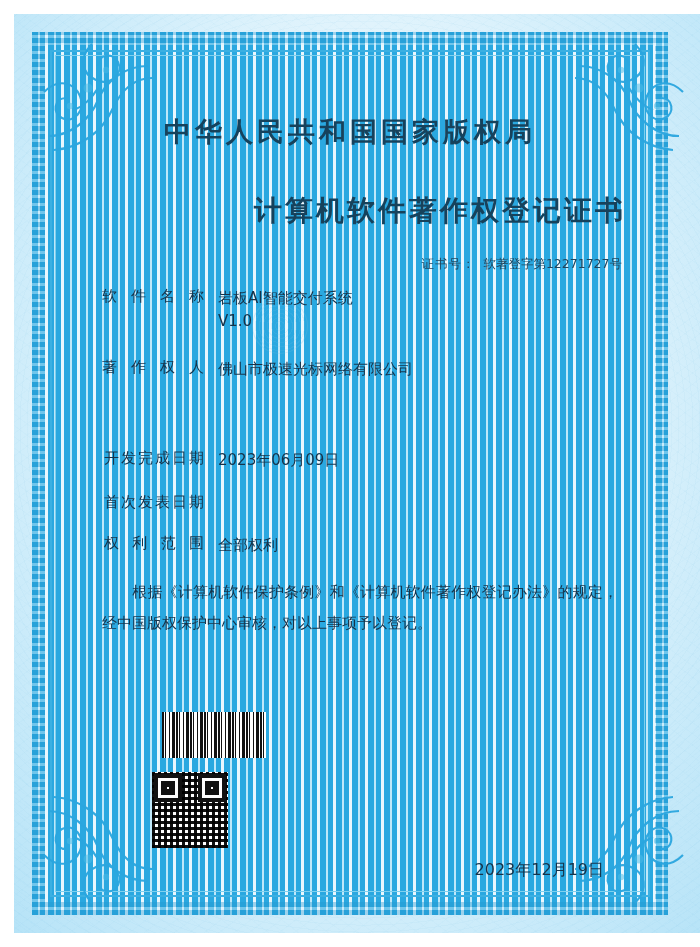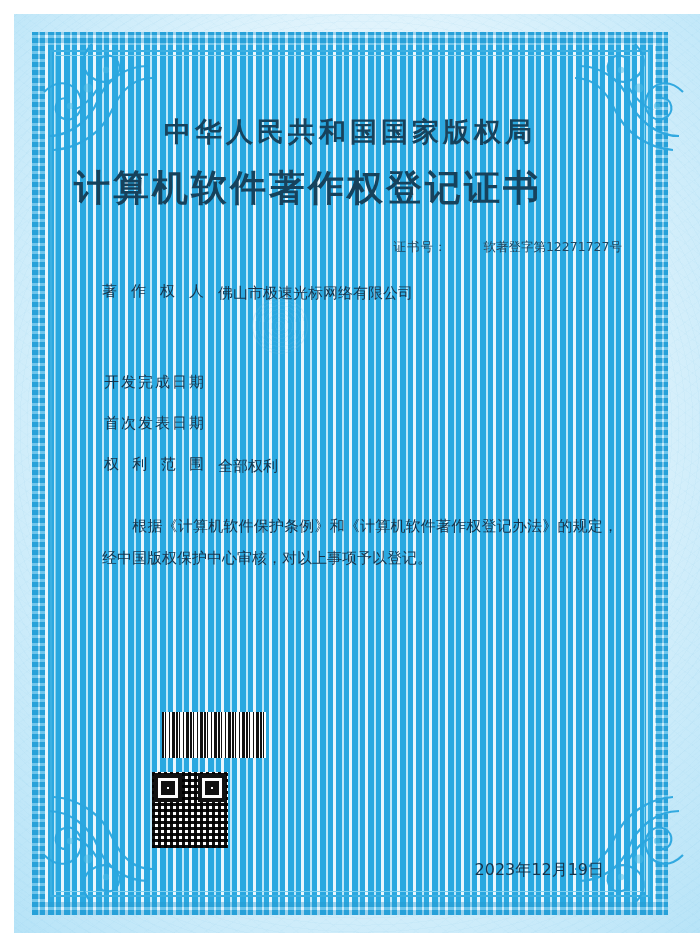--- a/index.html
+++ b/index.html
@@ -123,38 +123,38 @@
   .org-title {
     text-align: center;
     font-size: 27px;
     letter-spacing: 4px;
     color: #16425c;
     font-weight: bold;
     margin-top: 30px;
     font-family: "DejaVu Serif", "Liberation Serif", serif;
   }
   .doc-title {
-    text-align: left;
-    font-size: 36px;
+    text-align: right;
+    font-size: 28px;
     letter-spacing: 3px;
     color: #16425c;
     font-weight: bold;
-    margin-top: 14px;
+    margin-top: 42px;
     font-family: "DejaVu Serif", "Liberation Serif", serif;
   }
   .cert-no {
     text-align: right;
     font-size: 12.5px;
     color: #21465e;
     margin-top: 26px;
     padding-right: 4px;
     font-family: "DejaVu Sans", sans-serif;
   }
   .cert-no .label { letter-spacing: 1px; }
-  .cert-no .value { margin-left: 36px; }
+  .cert-no .value { margin-left: 8px; }
 
   .field {
     display: flex;
     align-items: flex-start;
     margin-top: 18px;
     font-size: 15px;
     color: #16334a;
     font-family: "DejaVu Sans", sans-serif;
   }
   .field .k {
@@ -172,21 +172,21 @@
     white-space: pre-line;
   }
   .block-1 { margin-top: 14px; }
   .block-2 { margin-top: 26px; }
 
   .rows { margin-top: 68px; }
   .rows .field { margin-top: 22px; font-size: 15px; }
   .rows .field .k { padding-left: 30px; width: 130px; }
 
   .statement {
-    margin-top: 34px;
+    margin-top: 20px;
     font-size: 15px;
     line-height: 2.1;
     color: #16334a;
     text-align: justify;
     padding: 0 8px 0 28px;
     font-family: "DejaVu Sans", sans-serif;
   }
   .statement .indent { display: inline-block; width: 30px; }
 
   
@@ -348,29 +348,35 @@
     <div class="content">
       <div class="org-title">中华人民共和国国家版权局</div>
       <div class="doc-title">计算机软件著作权登记证书</div>
 
       <div class="cert-no">
         <span class="label">证书号：</span><span class="value">软著登字第12271727号</span>
       </div>
 
       <div class="seal"></div>
 
+      <div class="field block-1">
+        <div class="k">软件名称</div>
+        <div class="v">岩板AI智能交付系统
+V1.0</div>
+      </div>
 
       <div class="field block-2">
         <div class="k">著作权人</div>
         <div class="v">佛山市极速光标网络有限公司</div>
       </div>
 
       <div class="rows">
         <div class="field">
           <div class="k">开发完成日期</div>
+          <div class="v">2023年06月09日</div>
         </div>
         <div class="field">
           <div class="k">首次发表日期</div>
         </div>
         <div class="field">
           <div class="k">权利范围</div>
           <div class="v">全部权利</div>
         </div>
       </div>
 

